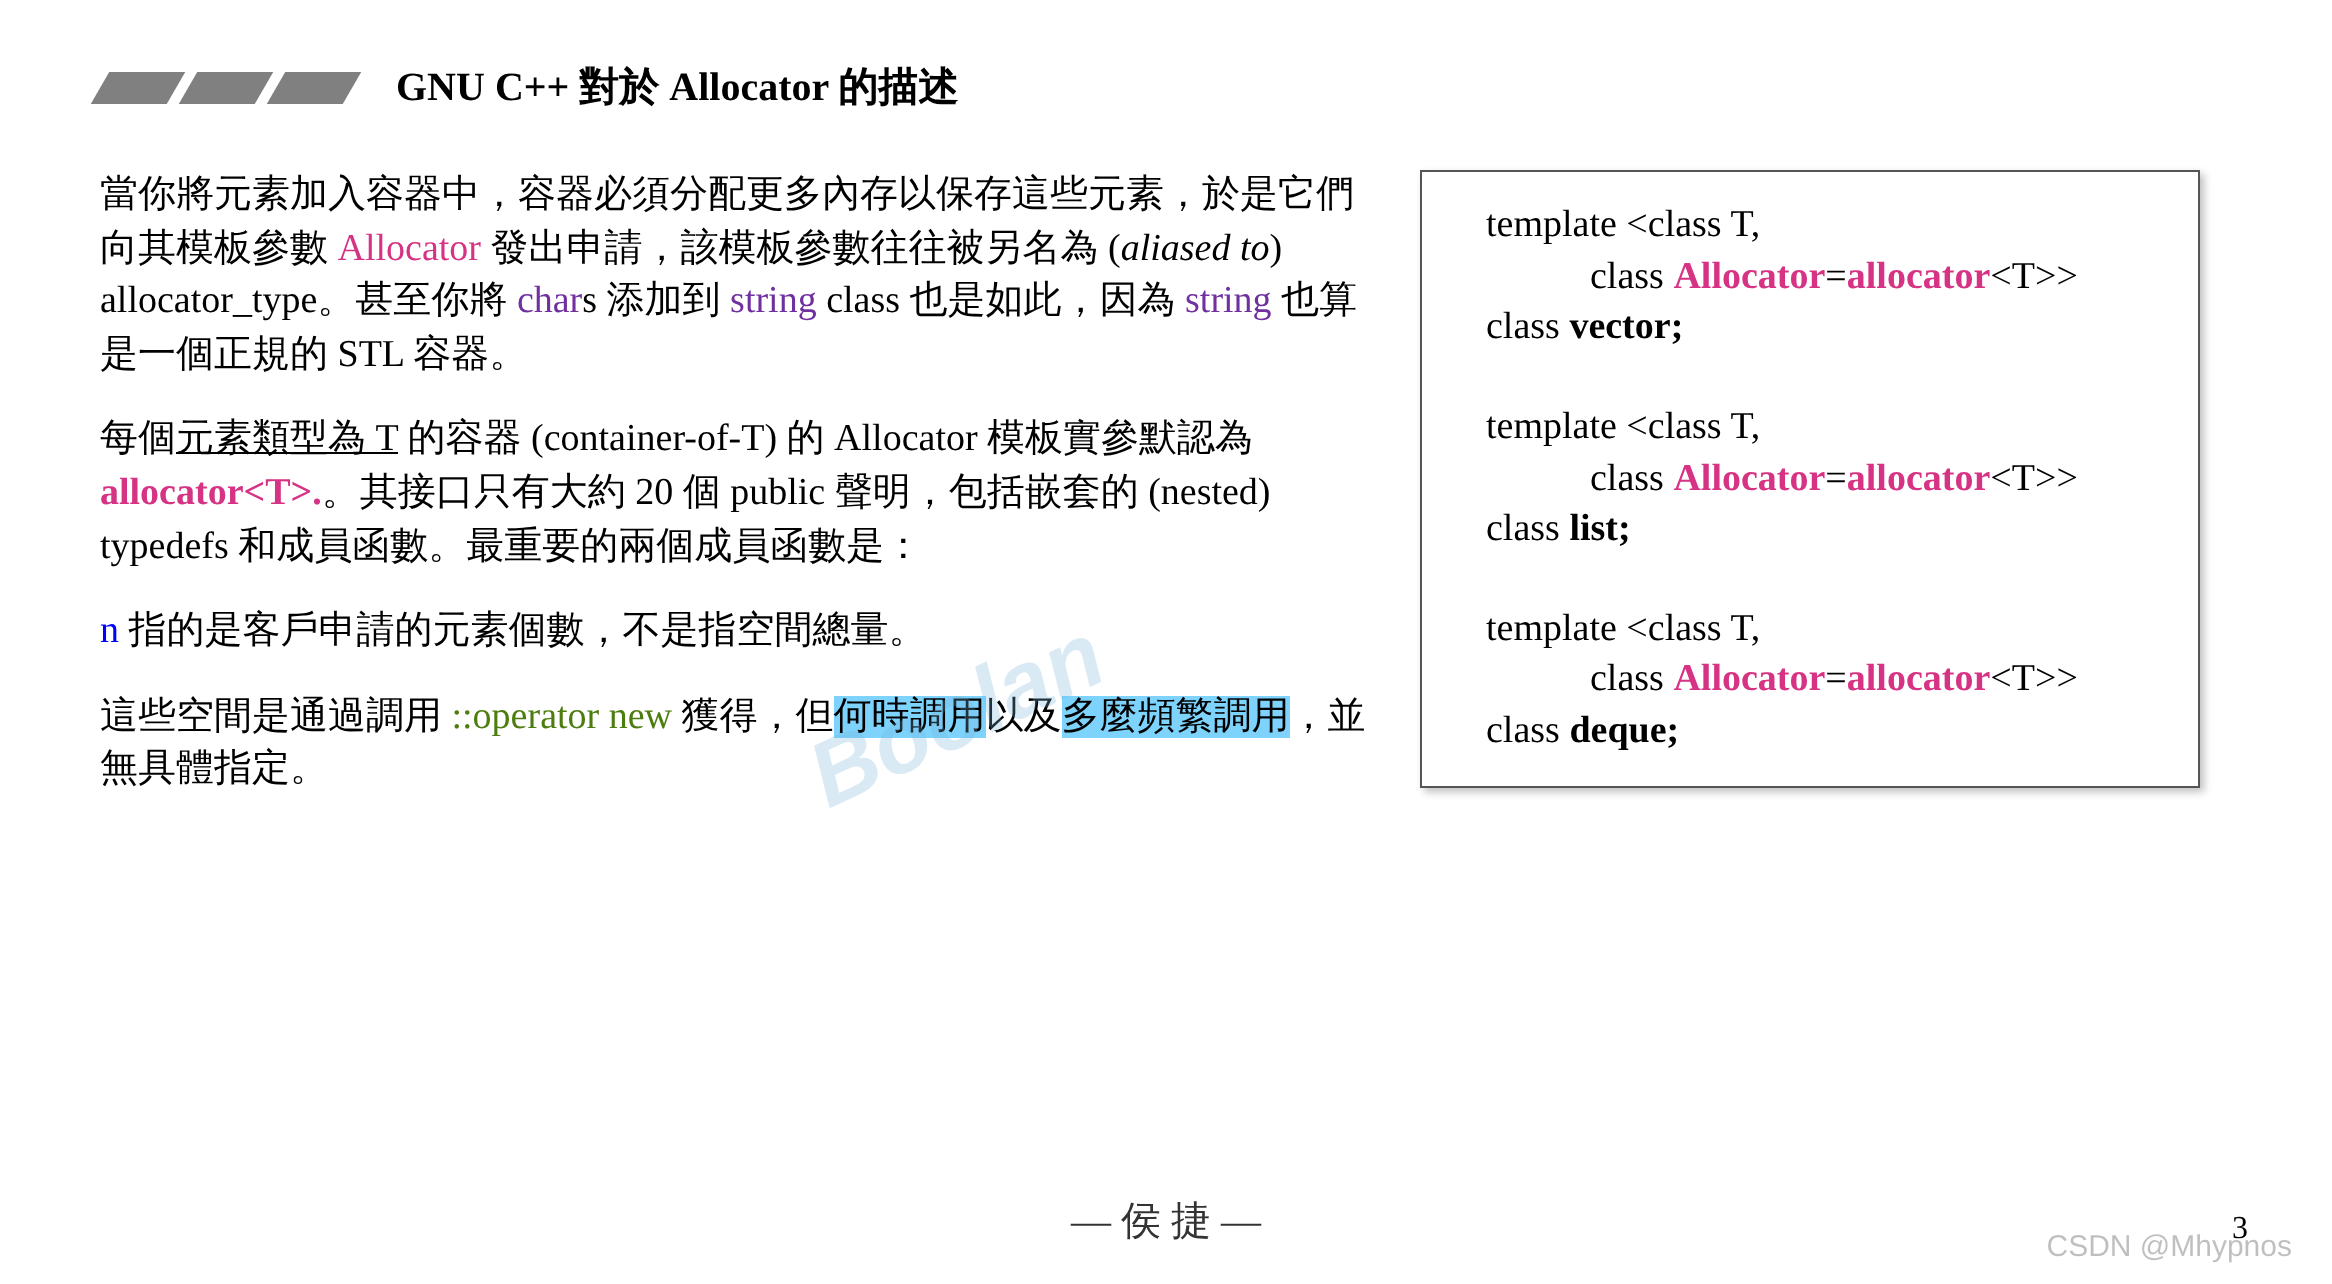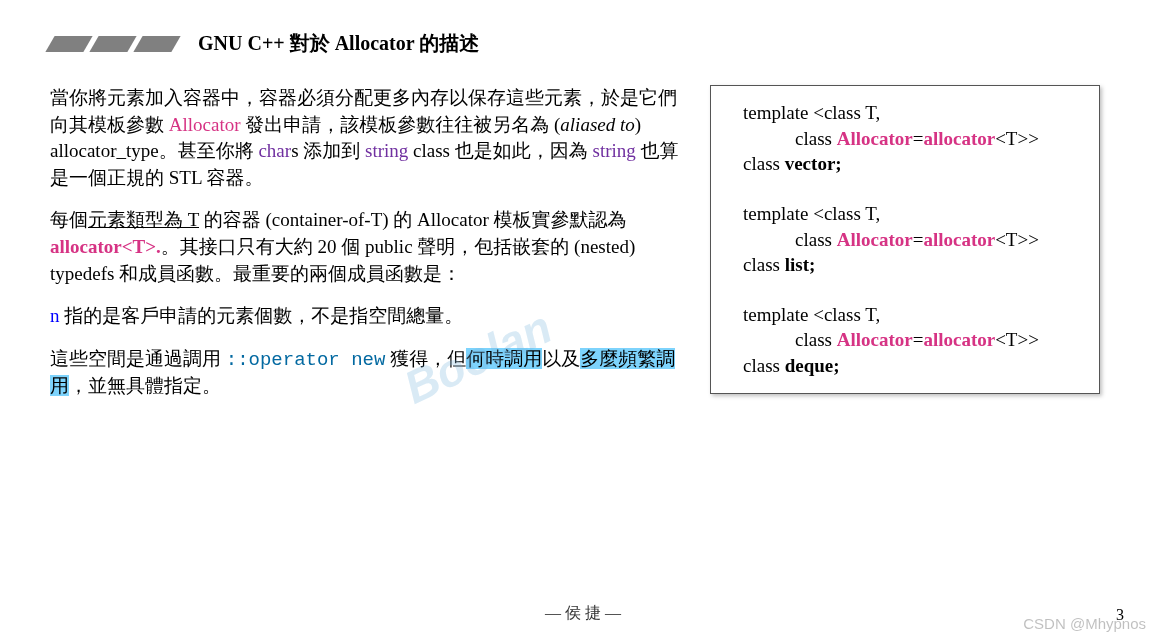--- a/index.html
+++ b/index.html
@@ -65,28 +65,28 @@
   }
   .codeblock { margin-bottom: 24px; margin-left: 18px; }
   .codeblock:last-child { margin-bottom: 0; }
   .indent { padding-left: 52px; display:inline-block;}
   .bold { font-weight: bold; }
   .italic { font-style: italic; }
   .underline { text-decoration: underline; }
   .c-magenta { color: #d63384; }
   .c-blue { color: #0000ff; }
   .c-purple { color: #7030a0; }
-  .c-red { color: #0369a1; font-family: Liberation Mono, monospace; }
+  .c-red { color: #4d7c0f; }
   .hl { background: #7dd3fc; }
   .footer {
     position: absolute;
     bottom: 18px;
     left: 0; right: 0;
     text-align: center;
-    font-size: 16px;
+    font-size: 20px;
     color: #333;
   }
   .pagenum {
     position: absolute;
     bottom: 18px;
     right: 42px;
     font-size: 16px;
   }
   .watermark-csdn {
     position: absolute;

